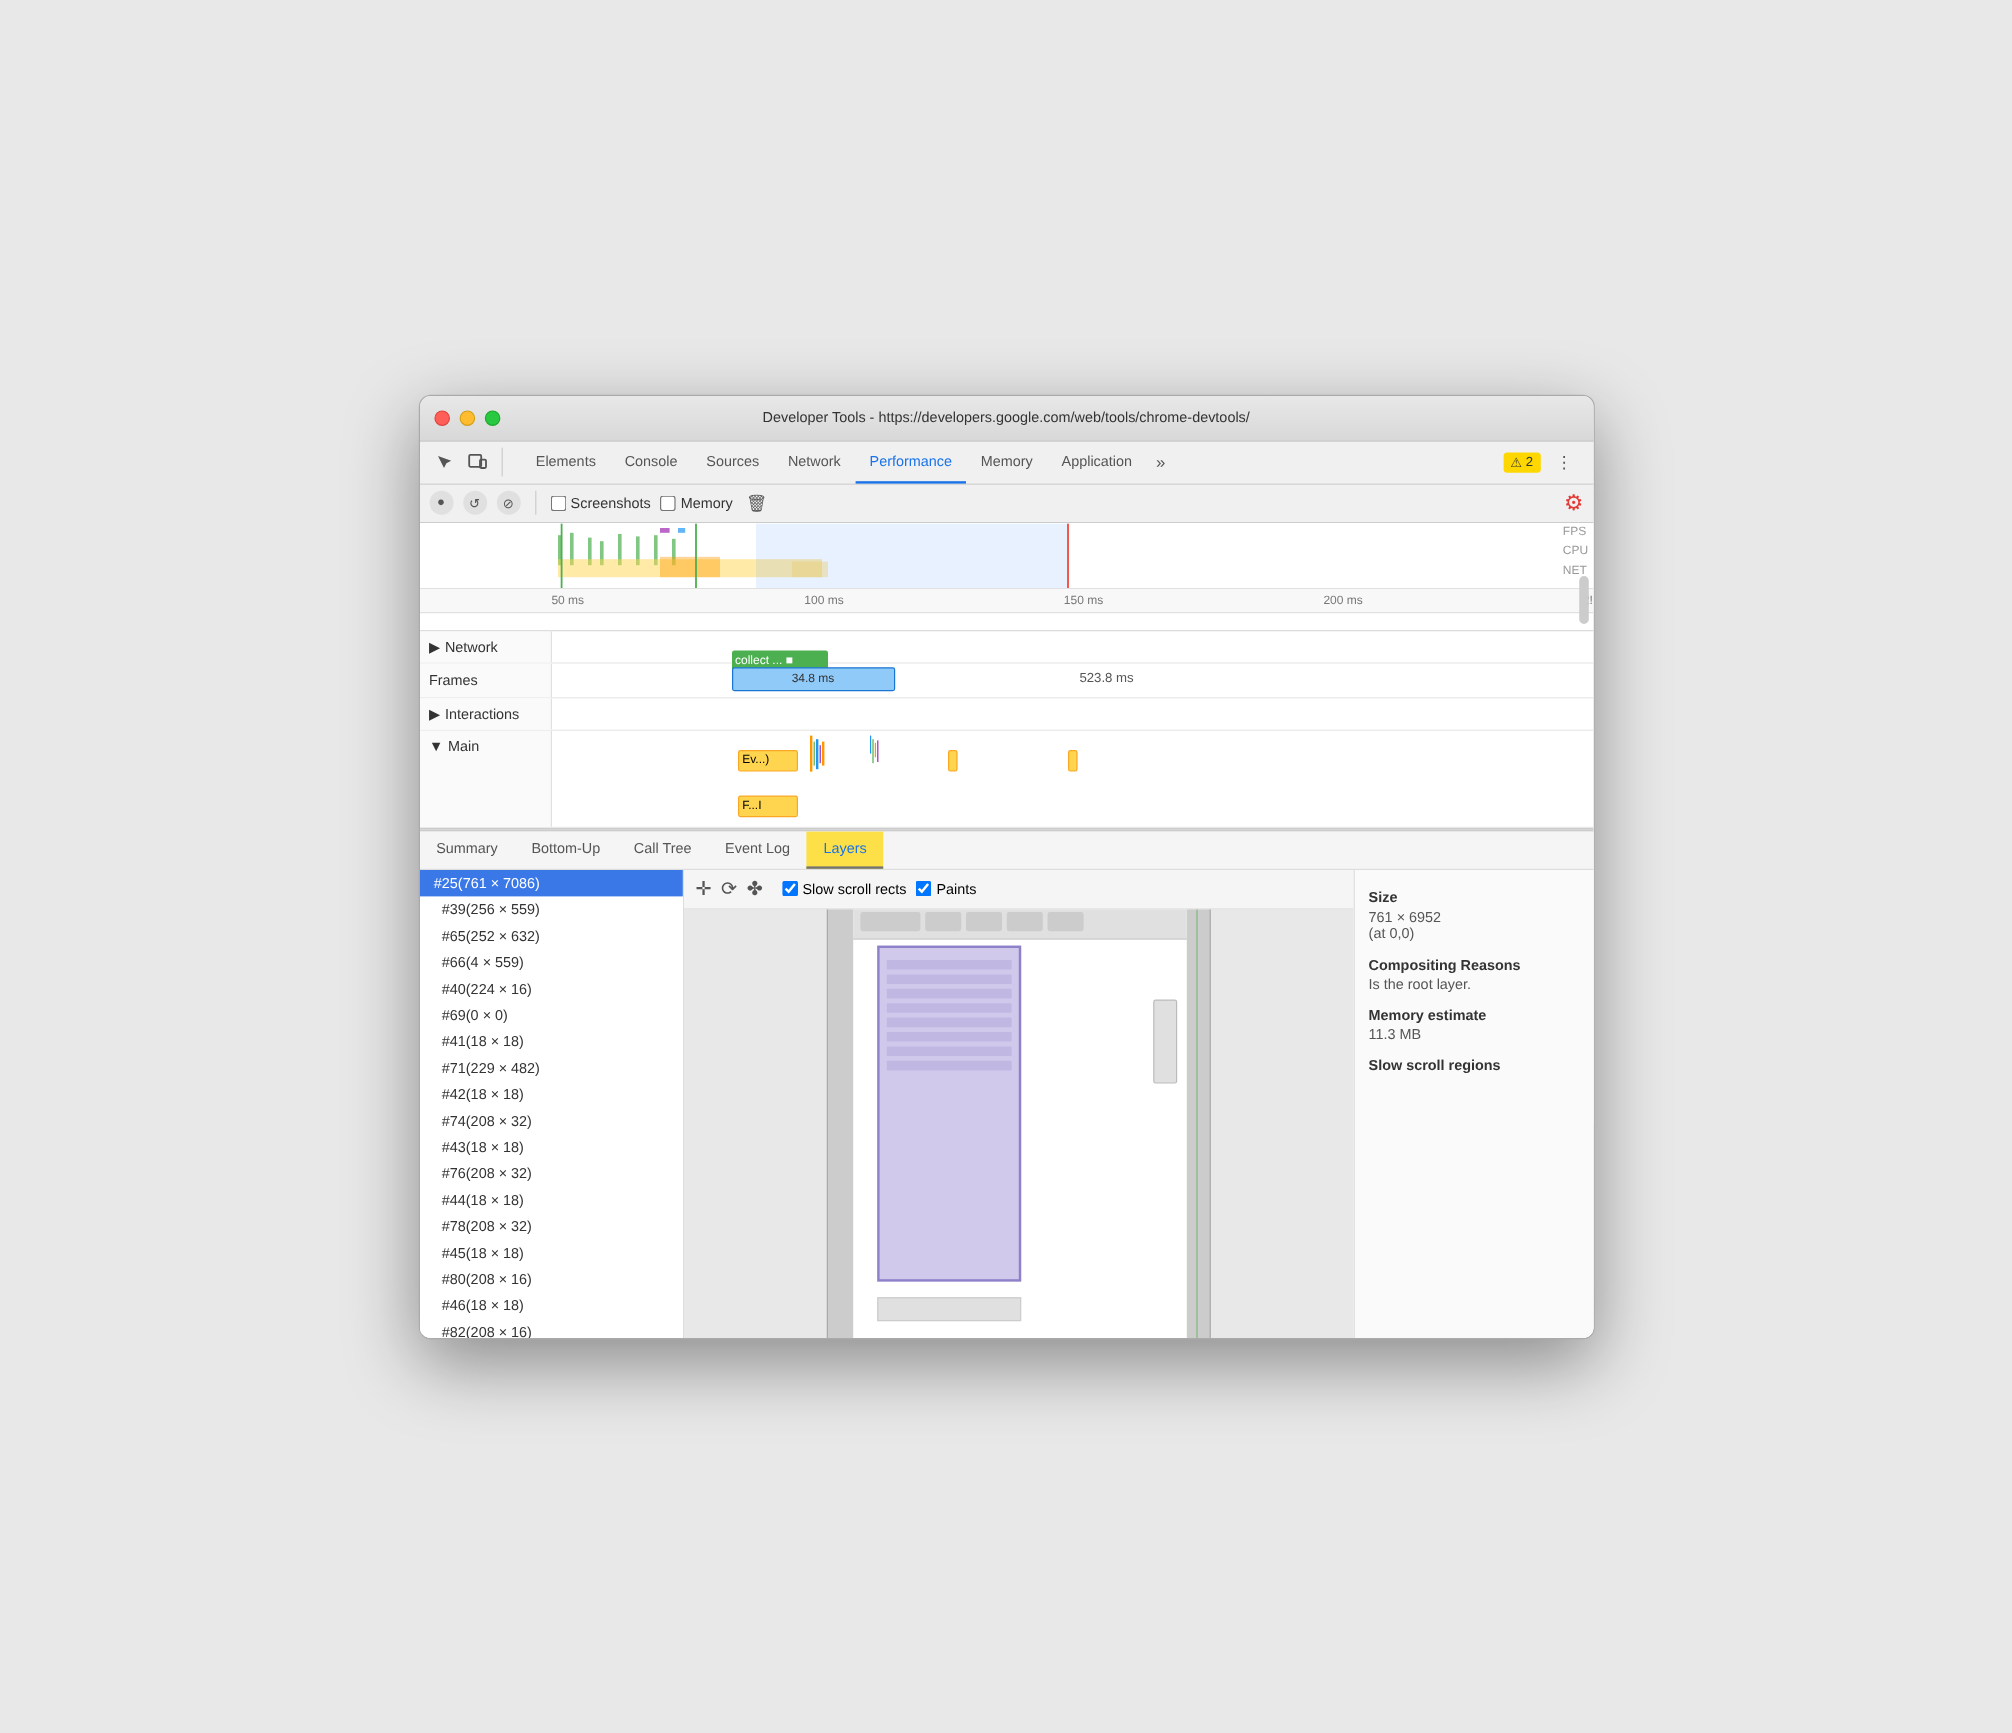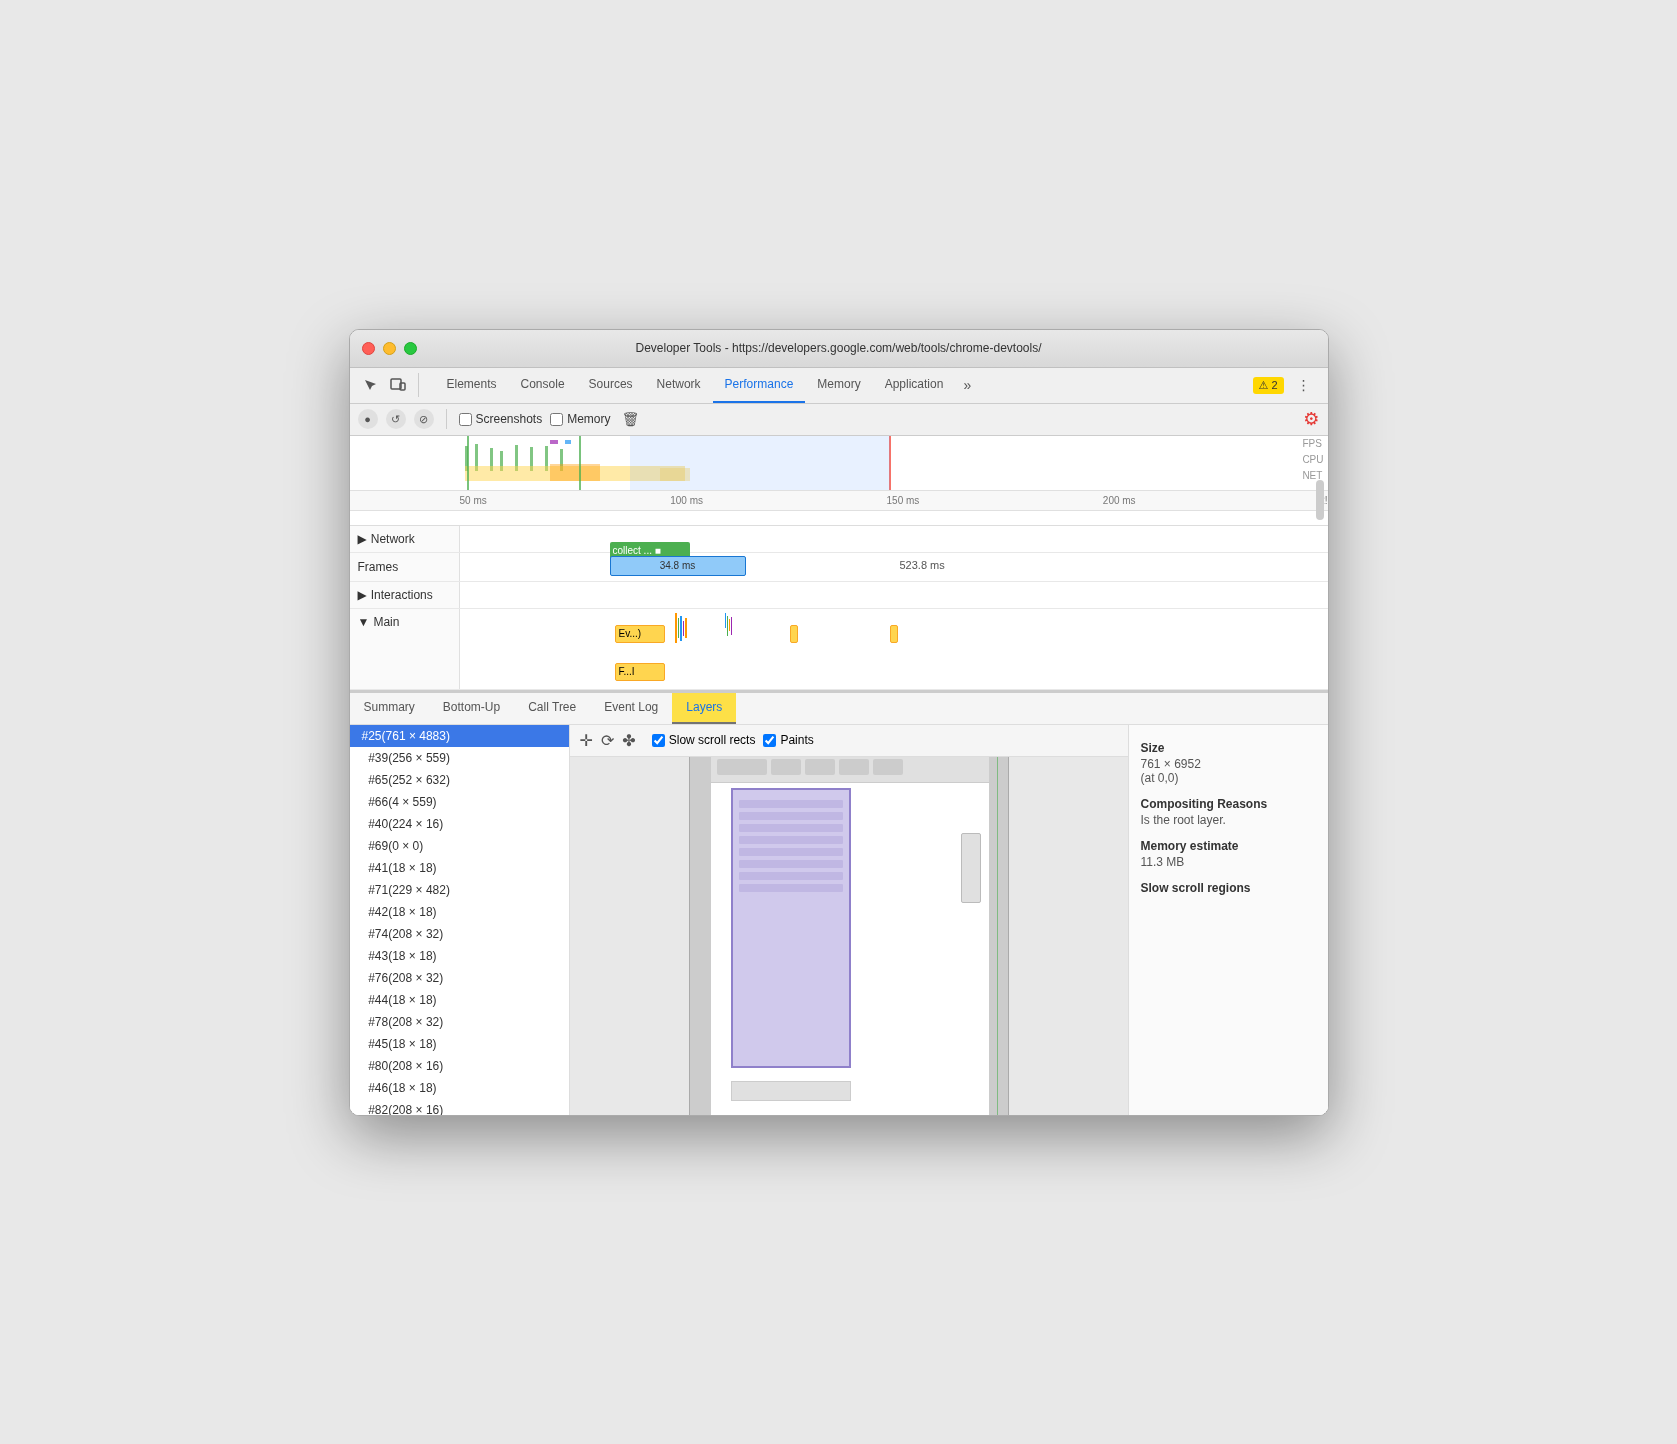--- a/index.html
+++ b/index.html
@@ -558,21 +558,21 @@
         <div class="bottom-tab">Bottom-Up</div>
         <div class="bottom-tab">Call Tree</div>
         <div class="bottom-tab">Event Log</div>
         <div class="bottom-tab active">Layers</div>
       </div>
 
       <div class="bottom-content">
 
         <div class="layers-list">
           <div class="layer-item selected">
-            <span>#25</span><span>(761 × 4883)</span>
+            <span>#25</span><span>(761 × 7086)</span>
           </div>
           <div class="layer-item">
             <span>&nbsp;&nbsp;#39(256 × 559)</span>
           </div>
           <div class="layer-item">
             <span>&nbsp;&nbsp;#65(252 × 632)</span>
           </div>
           <div class="layer-item">
             <span>&nbsp;&nbsp;#66(4 × 559)</span>
           </div>

